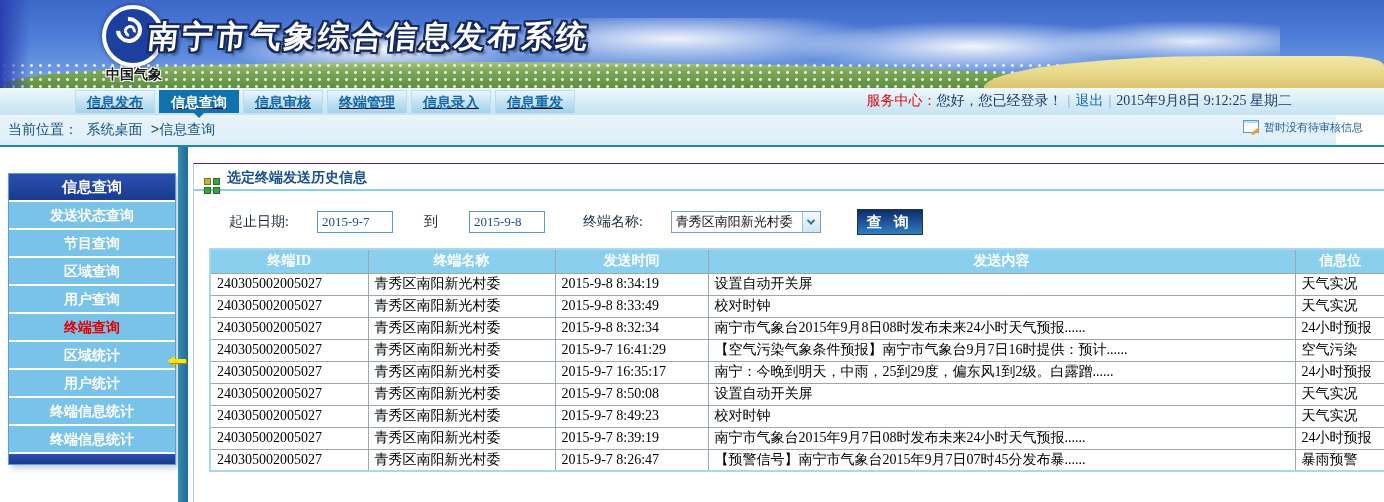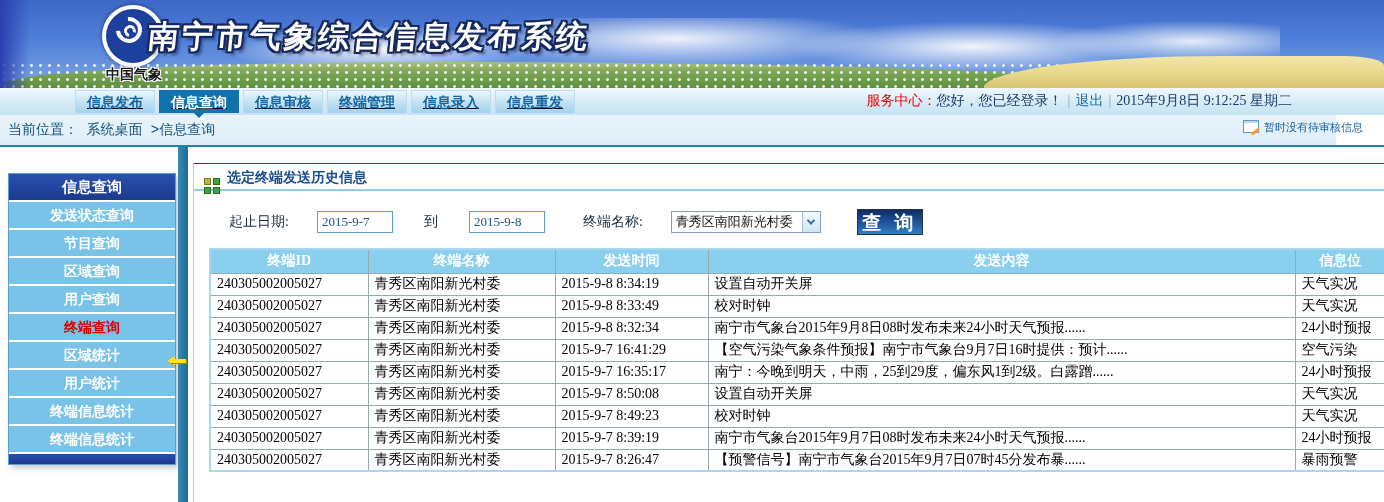--- a/index.html
+++ b/index.html
@@ -112,21 +112,21 @@
   .to-label { margin:0 3px; }
   .term-label { margin-left:10px; }
   .select { display:inline-flex; width:150px; height:22px; border:1px solid #7f9db9; margin-left:4px;
     background:#fff; align-items:center; cursor:pointer; }
   .select .sel-text { flex:1; font-size:13px; color:#111; padding-left:4px; overflow:hidden; white-space:nowrap; }
   .select .sel-arrow { width:18px; height:20px; background:linear-gradient(180deg,#f4fafd,#cfe6f4);
     border-left:1px solid #9ebfd6; display:flex; align-items:center; justify-content:center; }
   .select .chev { width:6px; height:6px; border-right:2px solid #2a6fb0; border-bottom:2px solid #2a6fb0;
     transform:rotate(45deg) translate(-1px,-1px); }
   .query-btn { margin-left:12px; width:66px; height:26px; border:1px solid #26323e; color:#fff;
-    font-size:19px; font-weight:bold; letter-spacing:4px; cursor:pointer;
+    font-size:15px; font-weight:bold; letter-spacing:4px; cursor:pointer;
     background:linear-gradient(180deg,#0d2d66 0%,#1c4f95 45%,#2f7fc0 100%); }
 
   
   .history-table { margin:13px 0 0 15px; border-collapse:collapse; table-layout:fixed;
     width:1176px; border:2px solid #a8d8f0; font-size:14px; }
   .history-table th { background:#8ad0ee; color:#fff; font-weight:bold; height:24px;
     border:1px solid #9aa9b0; text-align:center; overflow:hidden; white-space:nowrap; }
   .history-table td { height:22px; border:1px solid #9aa9b0; color:#000; padding:0 6px;
     overflow:hidden; white-space:nowrap; background:#fff; }
   .col-id{width:158px;} .col-name{width:187px;} .col-time{width:153px;} .col-content{width:587px;} .col-type{width:91px;}

